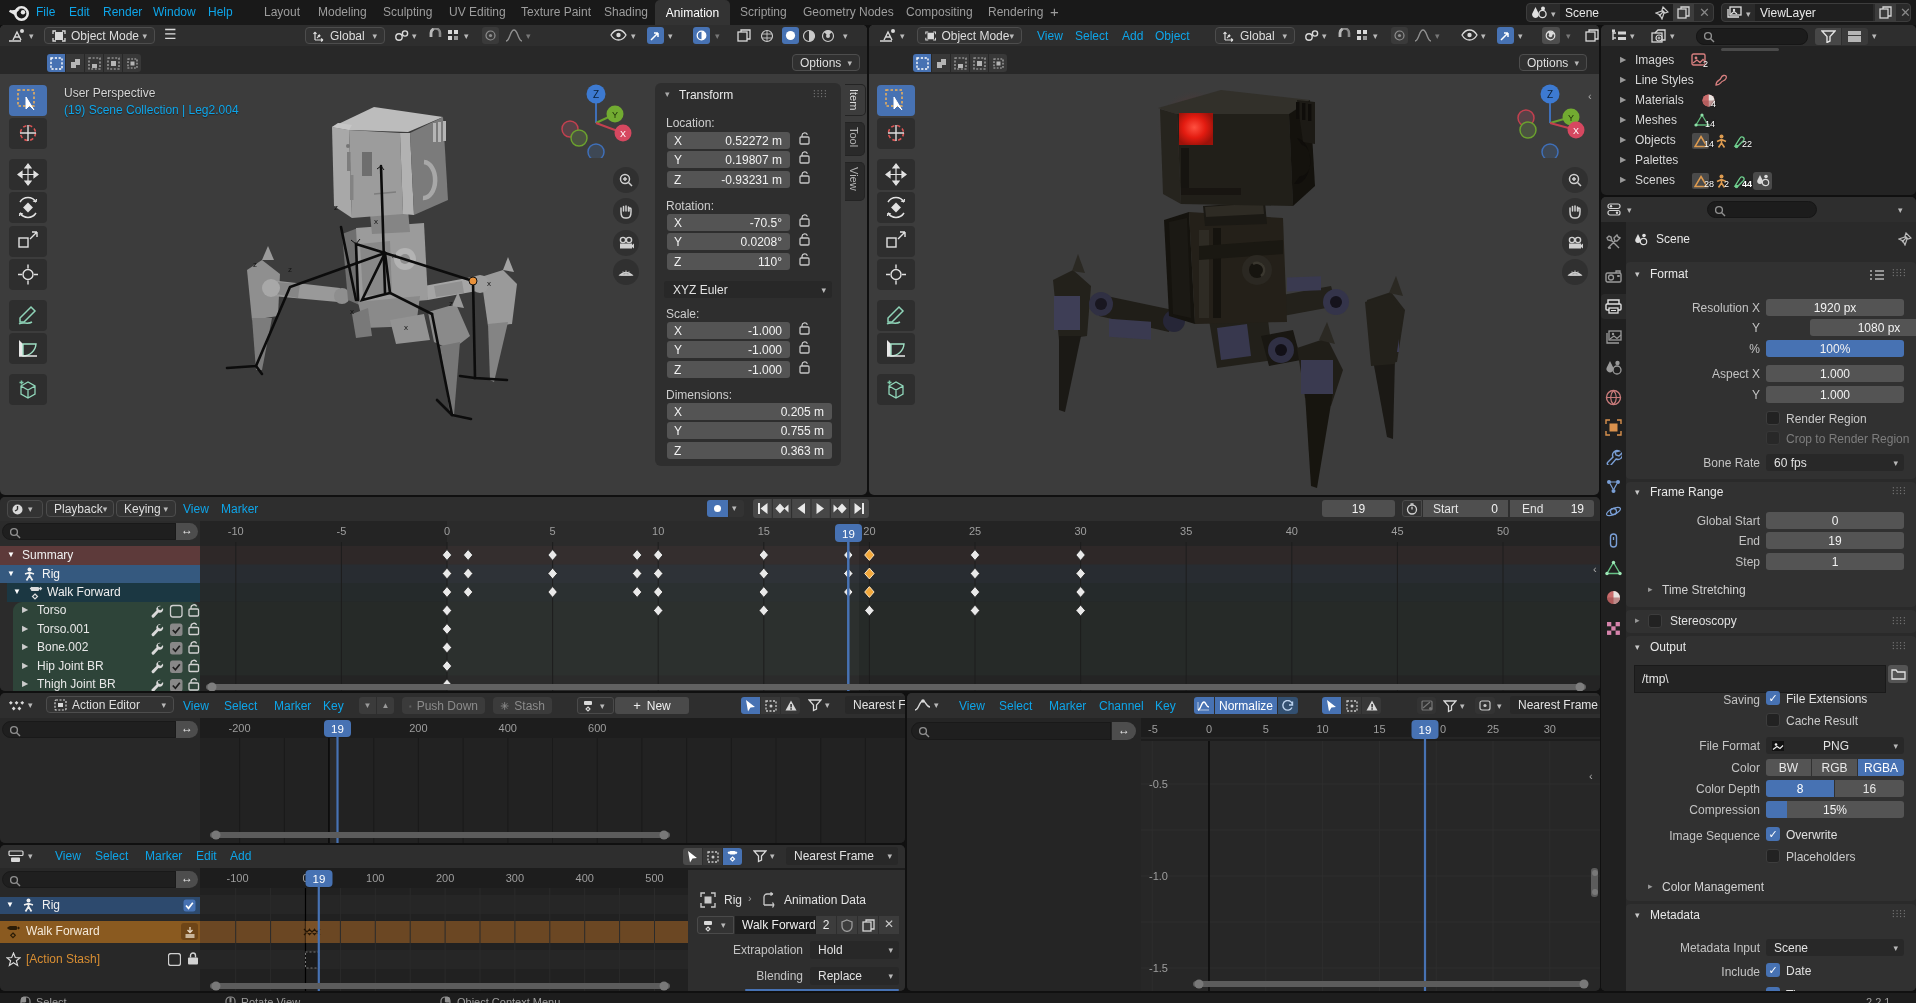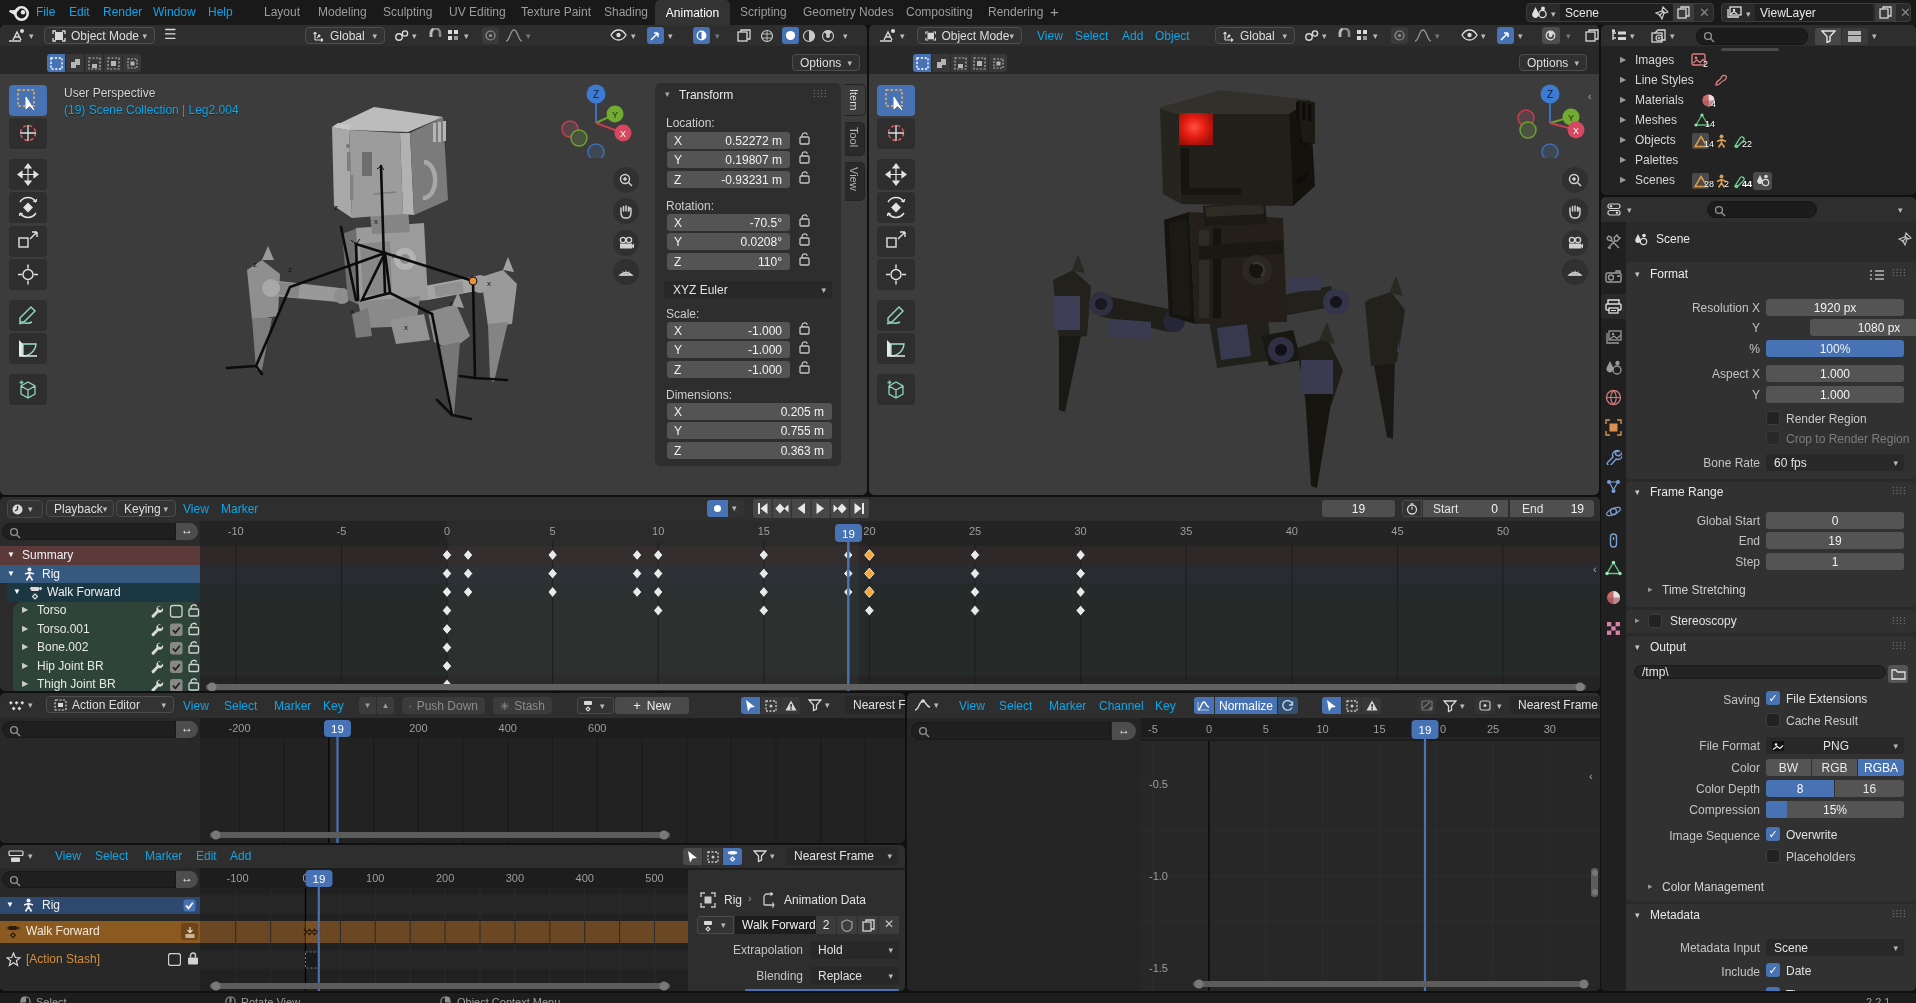--- a/index.html
+++ b/index.html
@@ -1028,21 +1028,21 @@
       <span class="abs" style="left:9px;top:5px;color:#9a9a9a;font-size:9px;">▸</span>
       <div class="chk off" style="left:22px;top:4px;"></div>
       <span class="abs" style="left:44px;top:4px;color:#e0e0e0;">Stereoscopy</span>
       <span class="abs" style="left:266px;top:3px;color:#777;font-size:10px;letter-spacing:1px;">⁝⁝⁝⁝</span>
     </div>
 
     <div class="abs" style="left:0;top:414px;width:290px;height:265px;background:#313131;border-radius:4px;">
       <span class="abs" style="left:9px;top:6px;color:#c9c9c9;font-size:9px;">▾</span>
       <span class="abs" style="left:24px;top:4px;color:#e8e8e8;">Output</span>
       <span class="abs" style="left:266px;top:2px;color:#777;font-size:10px;letter-spacing:1px;">⁝⁝⁝⁝</span>
-      <div class="abs" style="left:8px;top:29px;width:252px;height:14px;background:#232323;border:1px solid #1a1a1a;border-radius:9px;color:#e5e5e5;display:flex;align-items:center;">
+      <div class="abs" style="left:8px;top:29px;width:252px;height:28px;background:#232323;border:1px solid #1a1a1a;border-radius:0;color:#e5e5e5;display:flex;align-items:center;">
           <span style="margin-left:7px">/tmp\</span>
         </div>
       <div class="abs" style="left:262px;top:29px;width:20px;height:18px;background:#545454;border-radius:3px;">
           <svg style="margin:3px 2.5px" width="15" height="12" viewBox="0 0 15 12">
             <path d="M1,2 h4 l1.5,2 H14 v7 H1 Z" fill="none" stroke="#e2e2e2" stroke-width="1.3"></path>
           </svg>
         </div>
       <span class="lbl" style="left:0;top:57px;width:134px;">Saving</span>
       <div class="chk on" style="left:140px;top:55px;">✓</div>
         <span class="abs" style="left:160px;top:56px;color:#e0e0e0;">File Extensions</span>

